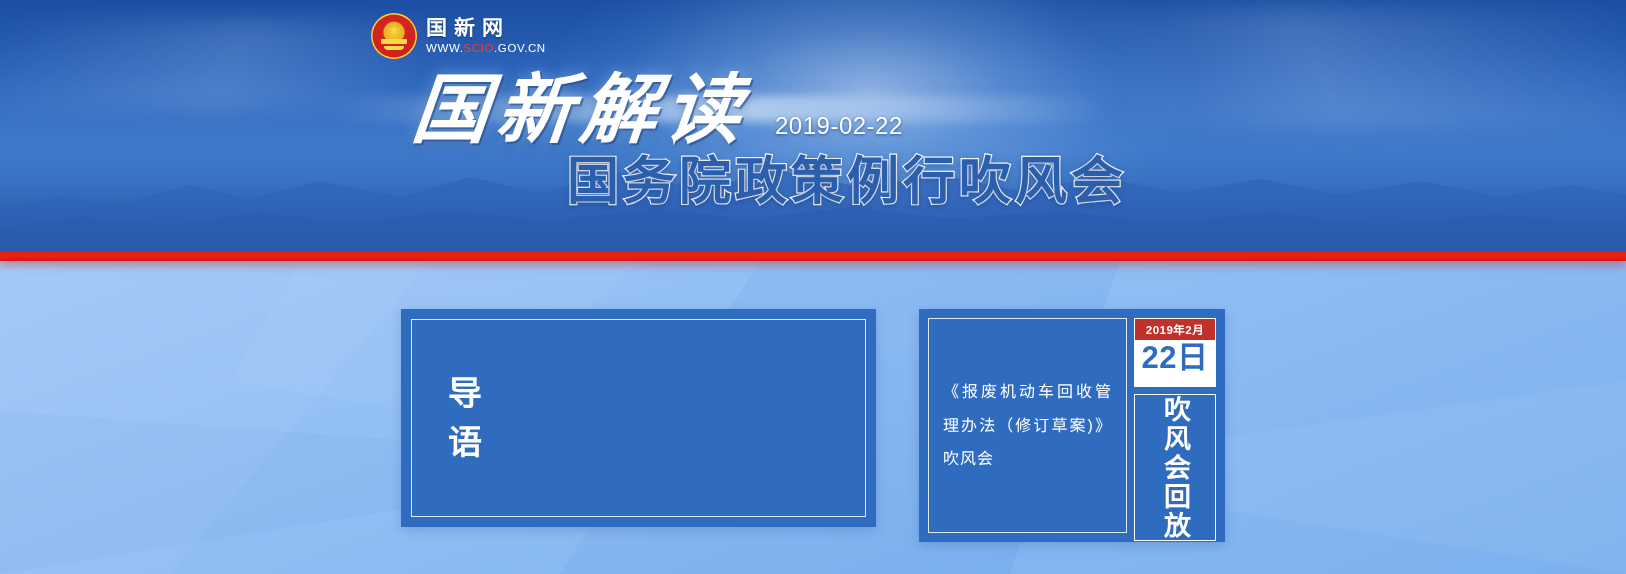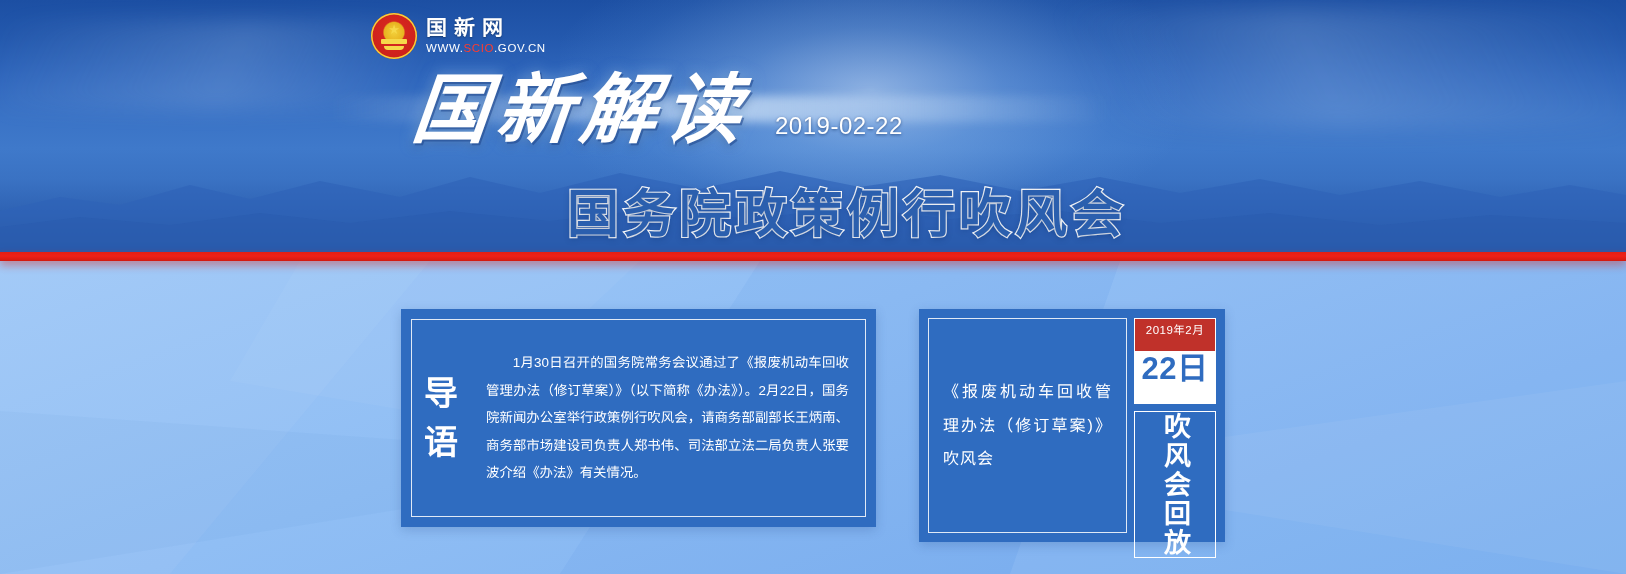--- a/index.html
+++ b/index.html
@@ -182,23 +182,23 @@
   .hero-date {
     margin-left: 26px;
     margin-bottom: 8px;
     font-size: 24px;
     color: #ffffff;
     letter-spacing: 0.5px;
     text-shadow: 0 1px 3px rgba(10,40,95,0.6);
   }
   .hero-sub {
     position: absolute;
-    left: 567px; top: 188px;
+    left: 567px; top: 160px;
     z-index: 5;
-    font-family: Liberation Sans, sans-serif;
+    font-family: Liberation Mono, monospace;
     font-size: 52px;
     font-weight: bold;
     letter-spacing: 4px;
     line-height: 1;
     color: #2b5fae;
     -webkit-text-stroke: 2.4px #ffffff;
     paint-order: stroke fill;
     text-shadow: 0 2px 6px rgba(10,40,95,0.35);
   }
 
@@ -243,21 +243,21 @@
     padding: 12px 16px 12px 12px;
   }
   .intro-label {
     flex: 0 0 auto;
     width: 58px;
     font-family: "Liberation Serif", "DejaVu Serif", serif;
     font-size: 34px;
     font-weight: bold;
     color: #ffffff;
     line-height: 1.45;
-    text-align: left;
+    text-align: right;
     letter-spacing: 0;
   }
   .intro-text {
     flex: 1 1 auto;
     font-size: 13.4px;
     line-height: 2.05;
     color: #ffffff;
     text-align: justify;
     text-indent: 2em;
     padding-left: 4px;
@@ -300,32 +300,32 @@
   .date-badge {
     border: 1.5px solid #ffffff;
     box-sizing: border-box;
     background: #ffffff;
   }
   .date-month {
     background: #c0312a;
     color: #ffffff;
     font-size: 11.5px;
     text-align: center;
-    padding: 2px 0 14px;
+    padding: 2px 0 3px;
     letter-spacing: 0.5px;
-    font-weight: normal;
+    font-weight: bold;
   }
   .date-day {
     background: #ffffff;
     color: #2f6cc0;
     font-size: 31px;
     font-weight: bold;
     text-align: center;
     line-height: 1.08;
-    padding: 1px 0 18px;
+    padding: 1px 0 12px;
     letter-spacing: 0.5px;
   }
   .replay-vertical {
     margin-top: 7px;
     flex: 1 1 auto;
     border: 1.5px solid #ffffff;
     box-sizing: border-box;
     display: flex;
     align-items: center;
     justify-content: center;
@@ -392,21 +392,20 @@
       <polygon points="0,150 700,200 0,313" fill="#2f6cc0" opacity="0.045"></polygon>
       <polygon points="1626,120 980,210 1626,313" fill="#ffffff" opacity="0.05"></polygon>
       <polygon points="300,0 640,0 470,160 230,120" fill="#ffffff" opacity="0.04"></polygon>
     </svg>
 
     <div class="cards">
 
       <div class="intro-card">
         <div class="intro-inner">
           <div class="intro-label">导语</div>
-          <div class="intro-text">1月30日召开的国务院常务会议通过了《报废机动车回收管理办法（修订草案）》（以下简称《办法》）。2月22日，国务院新闻办公室举行政策例行吹风会，请商务部副部长王炳南、商务部市场建设司负责人郑书伟、司法部立法二局负责人张要波介绍《办法》有关情况。</div>
         </div>
       </div>
 
       <div class="replay-card">
         <div class="replay-title-box">
           <div class="replay-title">《报废机动车回收管理办法（修订草案)》吹风会</div>
         </div>
         <div class="replay-side">
           <div class="date-badge">
             <div class="date-month">2019年2月</div>

